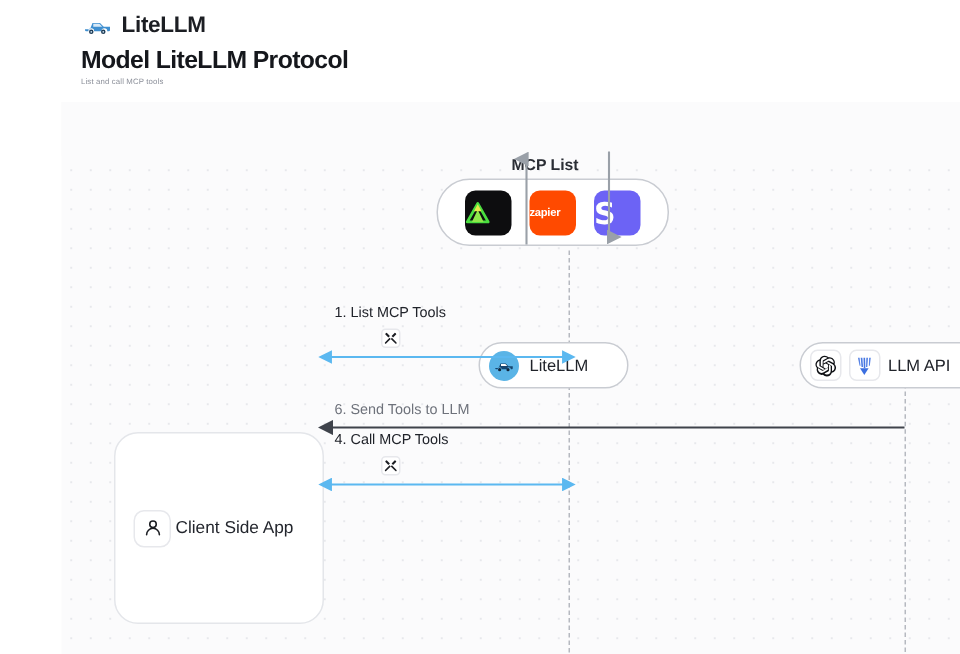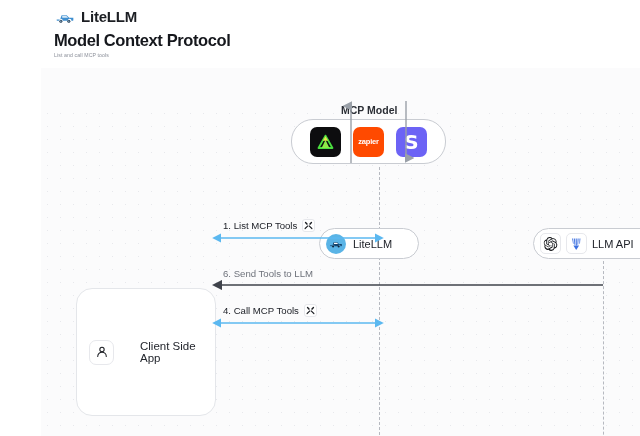--- a/index.html
+++ b/index.html
@@ -54,21 +54,21 @@
   .mcp-label {
     position: absolute; left: 300px; top: 36px;
     font-size: 10.5px; font-weight: 600; color: #2b2e35;
   }
   .mcp-box {
     left: 250px; top: 51px; width: 155px; height: 45px;
     border-radius: 22px; justify-content: center; gap: 12px;
   }
   .tool-tile {
     width: 31px; height: 30px; border-radius: 7px;
-    display: flex; align-items: center; justify-content: center;
+    display: flex; align-items: center; justify-content: flex-start;
     flex: none; position: relative; overflow: hidden;
   }
   .tool-tile.t-dark { background: #0d0d0f; }
   .tool-tile.t-orange { background: #ff4a00; }
   .tool-tile.t-purple { background: #6c63f5; }
   .zapier-text {
     color: #ffffff; font-size: 7.5px; font-weight: 700; letter-spacing: -0.2px;
   }
   .slack-s {
     color: #ffffff; font-size: 20px; font-weight: 800;
@@ -95,21 +95,21 @@
   .logo-tile {
     width: 21px; height: 21px; border-radius: 5px;
     background: #ffffff; border: 1px solid #e7e8ec;
     display: flex; align-items: center; justify-content: center; flex: none;
   }
 
   
   .client-card {
     left: 35px; top: 220px; width: 140px; height: 128px;
     border-radius: 16px; border: 1.2px solid #e4e6ea;
-    justify-content: flex-start; padding-left: 12px; gap: 26px;
+    justify-content: flex-start; padding-left: 12px; gap: 3px;
   }
   .user-tile {
     width: 25px; height: 25px; border-radius: 7px;
     background: #ffffff; border: 1px solid #e7e8ec;
     display: flex; align-items: center; justify-content: center; flex: none;
   }
   .client-text { font-size: 11.5px; font-weight: 400; color: #23262d; }
 
   
   .lifeline {
@@ -121,21 +121,21 @@
   
   .vtrack { position: absolute; }
 
   
   .msg { position: absolute; height: 22px; }
   .msg-label {
     position: absolute; left: 10px; bottom: 9px;
     font-size: 9.6px; font-weight: 500; white-space: nowrap;
     display: flex; align-items: center; gap: 5px;
   }
-  .msg-label.blue { color: #20232a; }
+  .msg-label.blue { color: #20232a; flex-direction: column; }
   .msg-label.gray { color: #6e727b; }
   .tool-badge {
     display: inline-flex; align-items: center; justify-content: center;
     background: #ffffff; border: 1px solid #e7e8ec; border-radius: 3px;
     width: 13px; height: 13px;
   }
 
   svg { display: block; overflow: visible; }
 </style>
 </head>
@@ -150,26 +150,26 @@
         <path d="M8.6 7.6h4.9l2.3 2.3H8.6z" fill="#d8e9f6"></path>
         <circle cx="7" cy="14" r="1.8" fill="#1f3c56"></circle>
         <circle cx="16.6" cy="14" r="1.8" fill="#1f3c56"></circle>
         <circle cx="7" cy="14" r="0.7" fill="#cfe3f2"></circle>
         <circle cx="16.6" cy="14" r="0.7" fill="#cfe3f2"></circle>
       </svg>
     </span>
     <span class="brand-name">LiteLLM</span>
   </div>
 
-  <div class="page-title">Model Context Protocol</div>
+  <div class="page-title">Model LiteLLM Protocol</div>
   <div class="page-subtitle">List and call MCP tools</div>
 
   <div class="canvas">
 
-    <div class="mcp-label">MCP Model</div>
+    <div class="mcp-label">MCP List</div>
 
     <div class="node mcp-box">
       <div class="tool-tile t-dark">
         <span>
           <svg width="17" height="16" viewBox="0 0 20 18">
             <path d="M10 1.5 18.2 16H1.8z" fill="none" stroke="#4ade3f" stroke-width="2.2" stroke-linejoin="round"></path>
             <path d="M10 6.5 14.6 16H5.4z" fill="#8ee84a"></path>
             <path d="M10 2.2 13 7.6h-6z" fill="#e8e84a"></path>
           </svg>
         </span>

